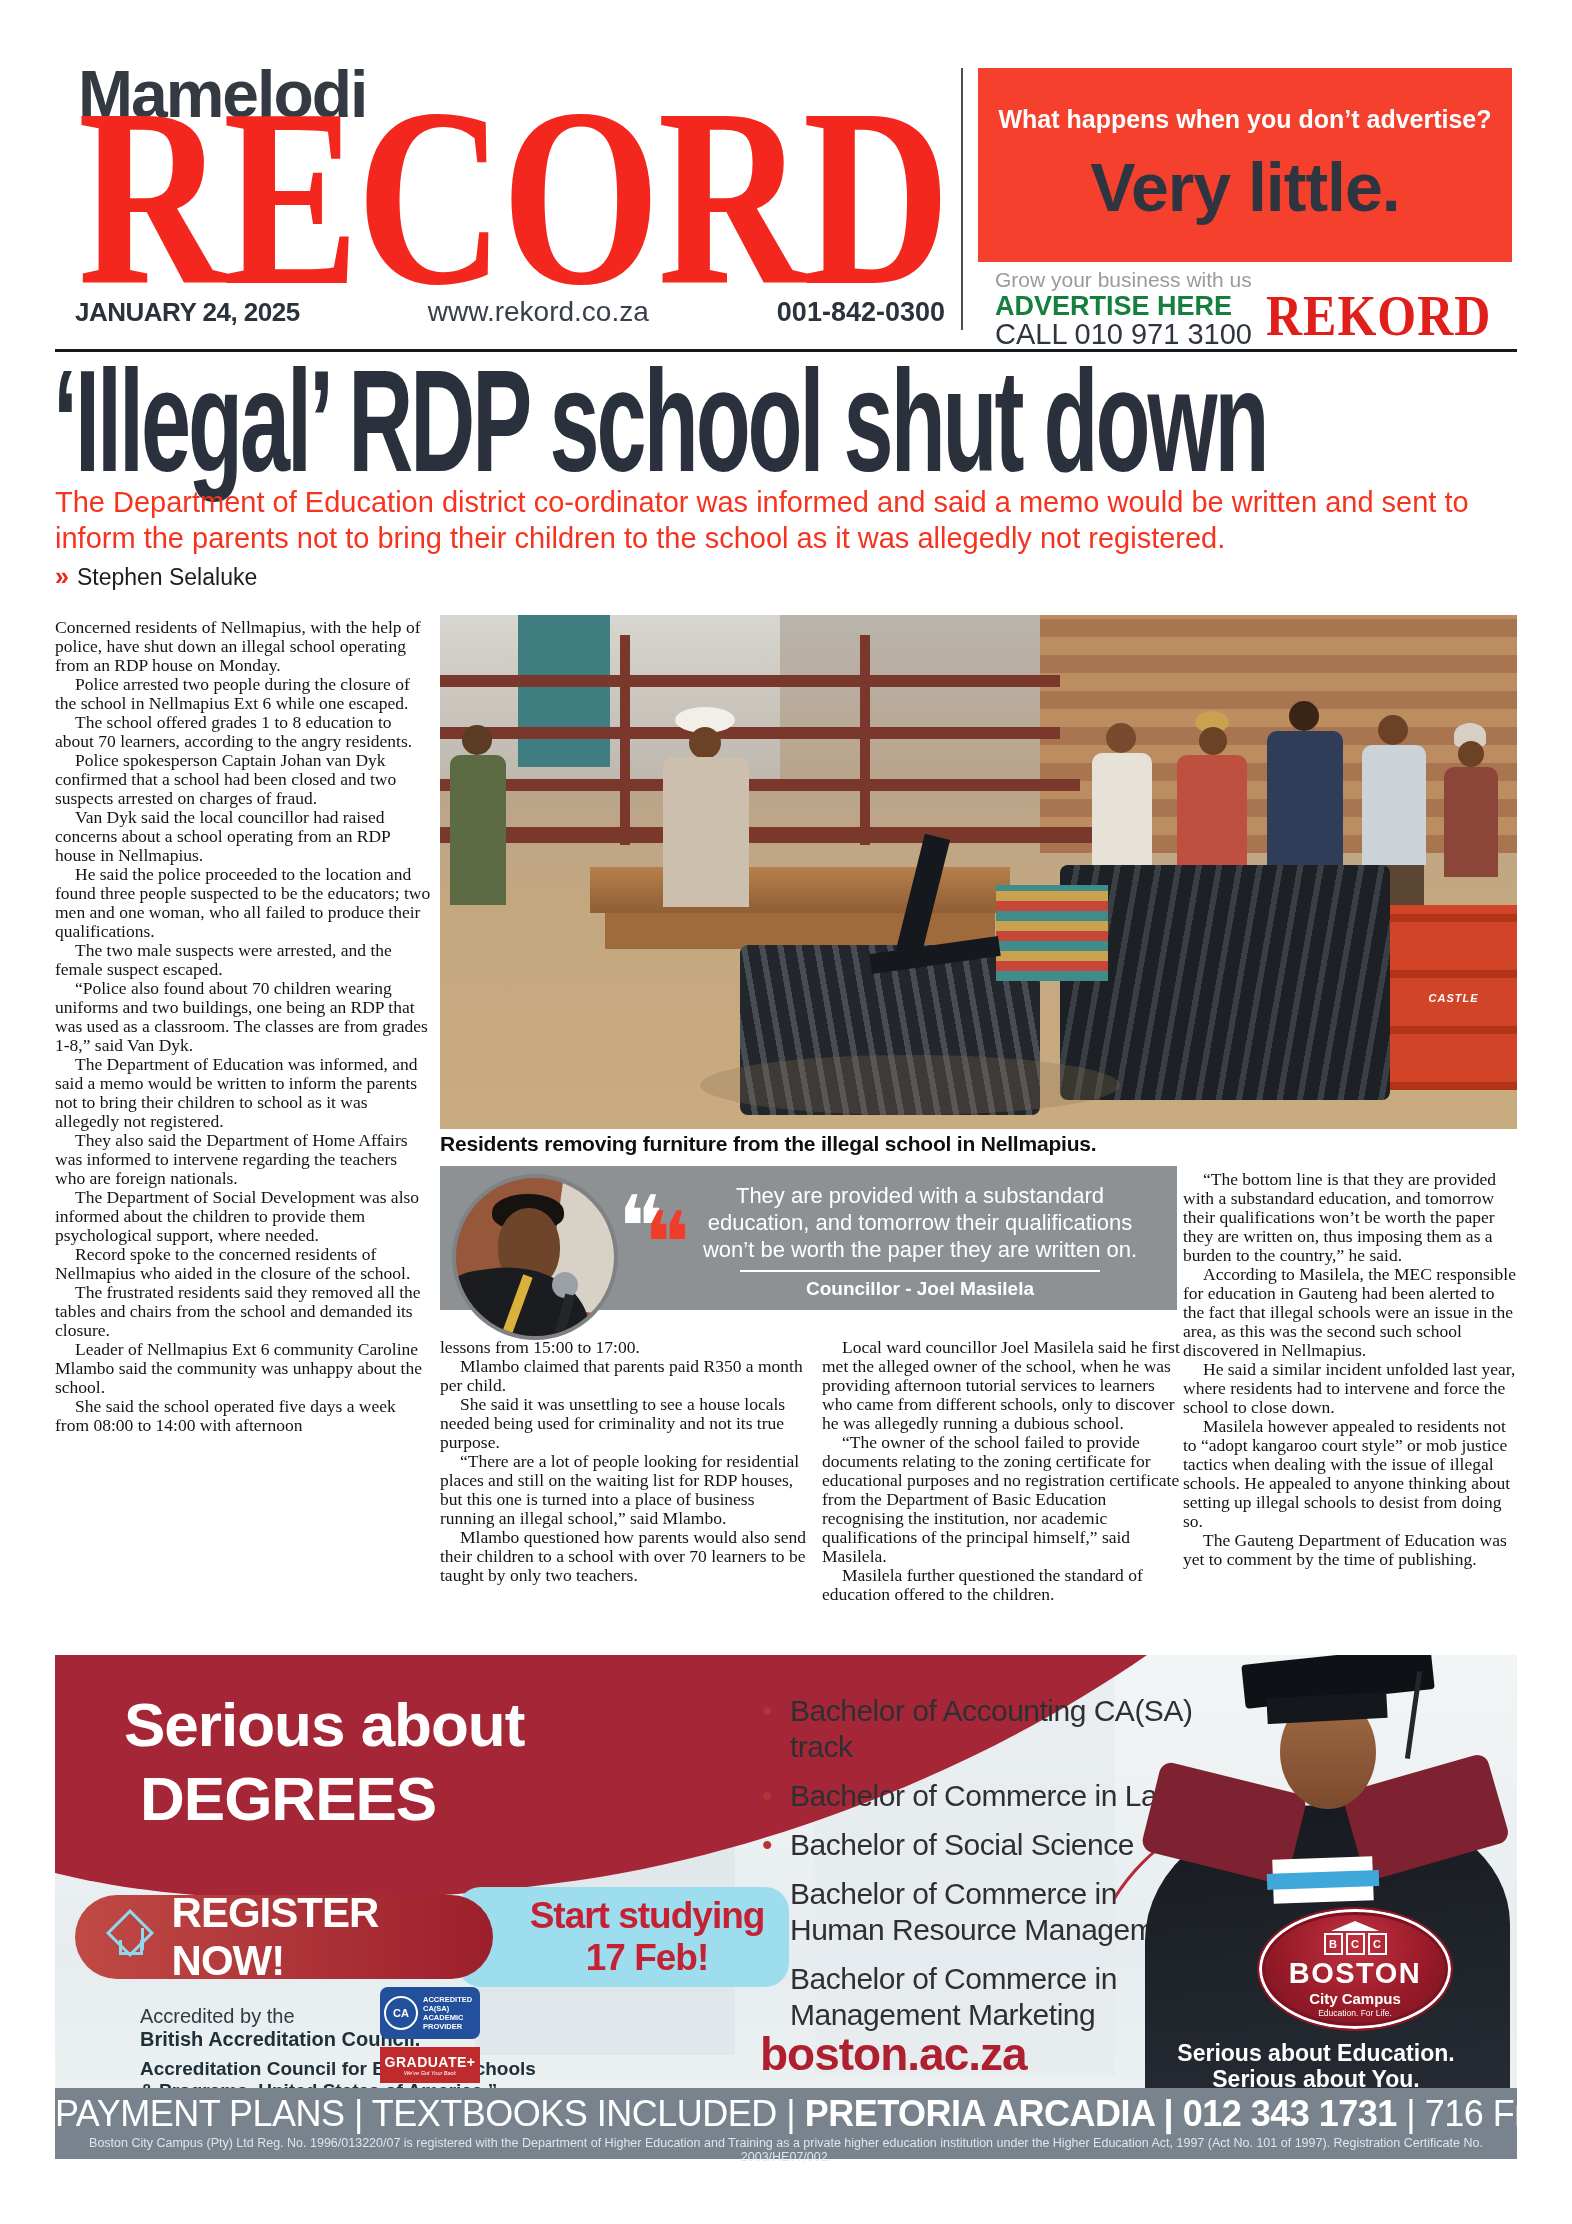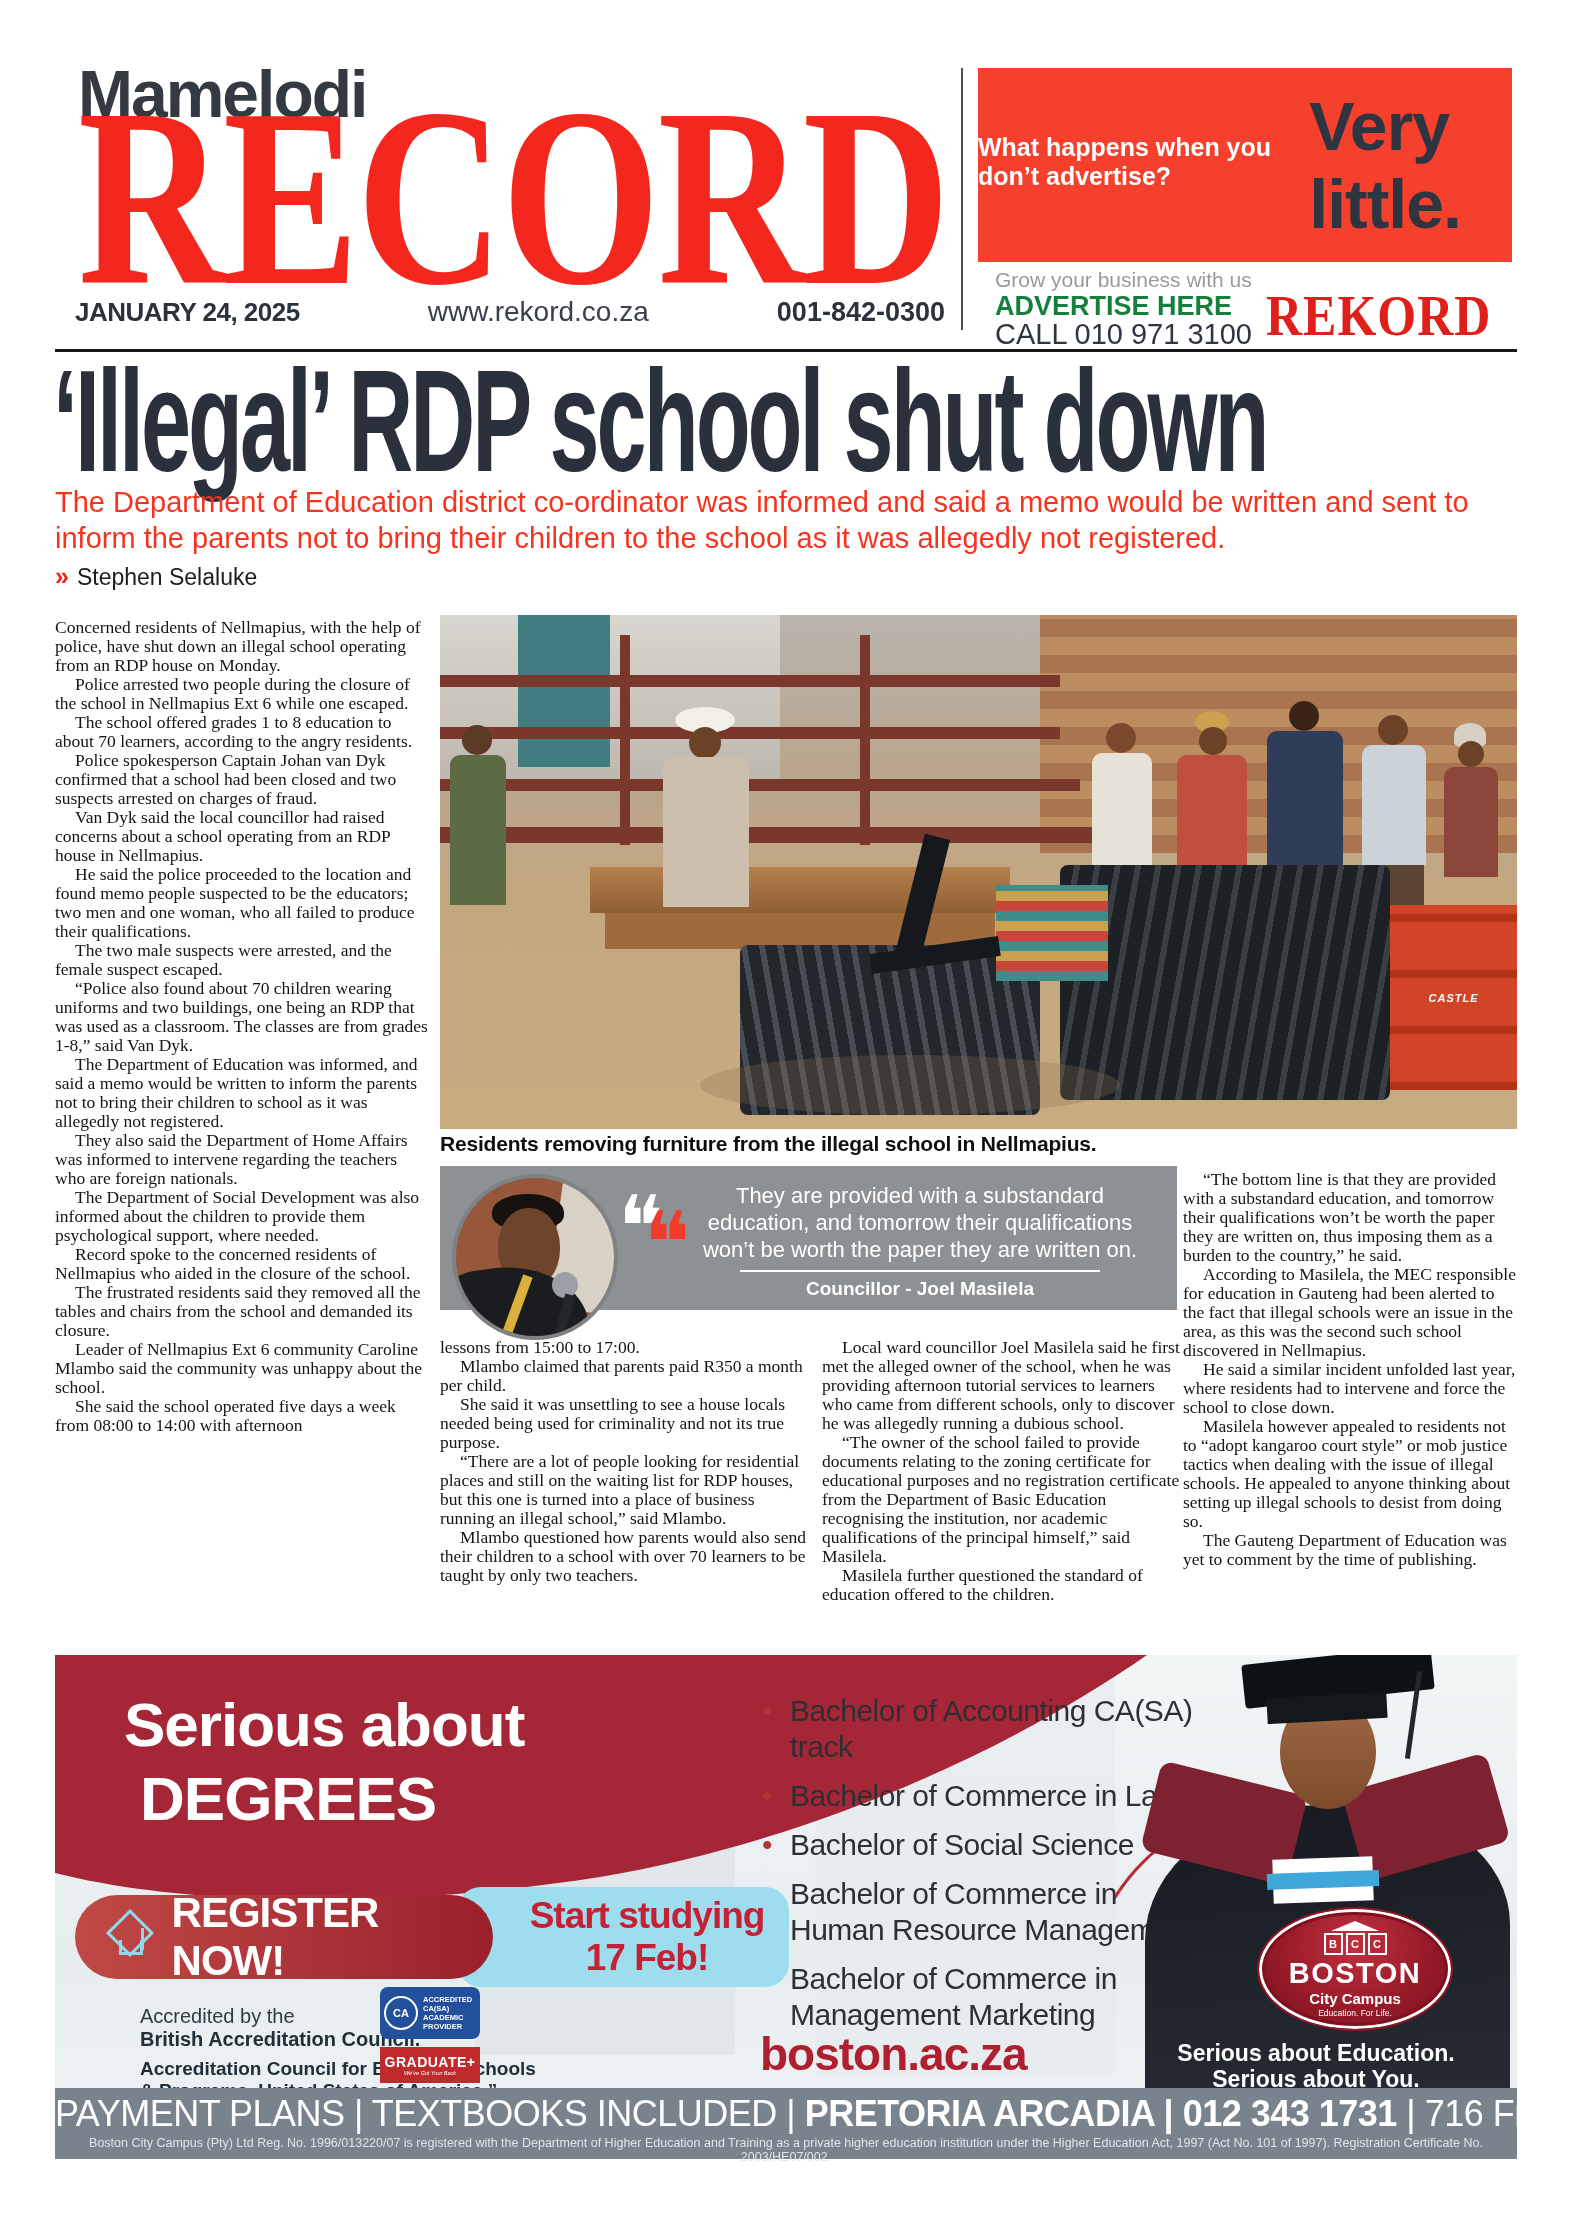--- a/index.html
+++ b/index.html
@@ -14,21 +14,21 @@
            transform:scale(1.2,1.5);transform-origin:0 0;letter-spacing:-2px;}
   .m-row{left:75px;top:296px;width:870px;display:flex;justify-content:space-between;align-items:baseline;}
   .m-date{font-size:26px;font-weight:700;color:#2b323b;letter-spacing:-0.5px;}
   .m-web{font-size:28px;color:#3a404a;}
   .m-phone{font-size:27px;font-weight:700;color:#2b323b;}
   .m-vline{left:961px;top:68px;width:2px;height:262px;background:#4a4f57;}
   .m-rule{left:55px;top:349px;width:1462px;height:3px;background:#15181d;}
 
   
   .ta-red{left:978px;top:68px;width:534px;height:194px;background:#f4402c;
-          display:flex;flex-direction:row;align-items:center;justify-content:center;gap:8px;}
+          display:flex;flex-direction:column;align-items:center;justify-content:center;gap:8px;}
   .ta-q{font-size:25px;font-weight:700;color:#ffffff;margin-bottom:6px;}
   .ta-a{font-size:68px;font-weight:700;color:#2e3540;letter-spacing:-1px;}
   .ta-grow{left:995px;top:268px;font-size:21px;color:#9a9a9a;}
   .ta-adv{left:995px;top:291px;font-size:27px;font-weight:700;color:#15803d;}
   .ta-call{left:995px;top:318px;font-size:29px;font-weight:400;color:#2e3540;}
   .ta-brand{left:1266px;top:282px;font-family:"Liberation Serif",serif;font-weight:700;
             font-size:50px;color:#e01f1a;transform:scaleY(1.15);transform-origin:0 0;letter-spacing:1px;}
 
   
   .headline{left:53px;top:340px;font-size:90px;font-weight:700;letter-spacing:-3px;
@@ -201,21 +201,21 @@
   <div class="abs byline">
     <span class="mk">»</span><span>Stephen Selaluke</span>
   </div>
 
   <div class="news-col cont col1">
       <p>Concerned residents of Nellmapius, with the help of police, have shut down an illegal school operating from an RDP house on Monday.</p>
       <p>Police arrested two people during the closure of the school in Nellmapius Ext 6 while one escaped.</p>
       <p>The school offered grades 1 to 8 education to about 70 learners, according to the angry residents.</p>
       <p>Police spokesperson Captain Johan van Dyk confirmed that a school had been closed and two suspects arrested on charges of fraud.</p>
       <p>Van Dyk said the local councillor had raised concerns about a school operating from an RDP house in Nellmapius.</p>
-      <p>He said the police proceeded to the location and found memo people suspected to be the educators; two men and one woman, who all failed to produce their qualifications.</p>
+      <p>He said the police proceeded to the location and found three people suspected to be the educators; two men and one woman, who all failed to produce their qualifications.</p>
       <p>The two male suspects were arrested, and the female suspect escaped.</p>
       <p>“Police also found about 70 children wearing uniforms and two buildings, one being an RDP that was used as a classroom. The classes are from grades 1-8,” said Van Dyk.</p>
       <p>The Department of Education was informed, and said a memo would be written to inform the parents not to bring their children to school as it was allegedly not registered.</p>
       <p>They also said the Department of Home Affairs was informed to intervene regarding the teachers who are foreign nationals.</p>
       <p>The Department of Social Development was also informed about the children to provide them psychological support, where needed.</p>
       <p>Record spoke to the concerned residents of Nellmapius who aided in the closure of the school.</p>
       <p>The frustrated residents said they removed all the tables and chairs from the school and demanded its closure.</p>
       <p>Leader of Nellmapius Ext 6 community Caroline Mlambo said the community was unhappy about the school.</p>
       <p>She said the school operated five days a week from 08:00 to 14:00 with afternoon</p>
     </div>

